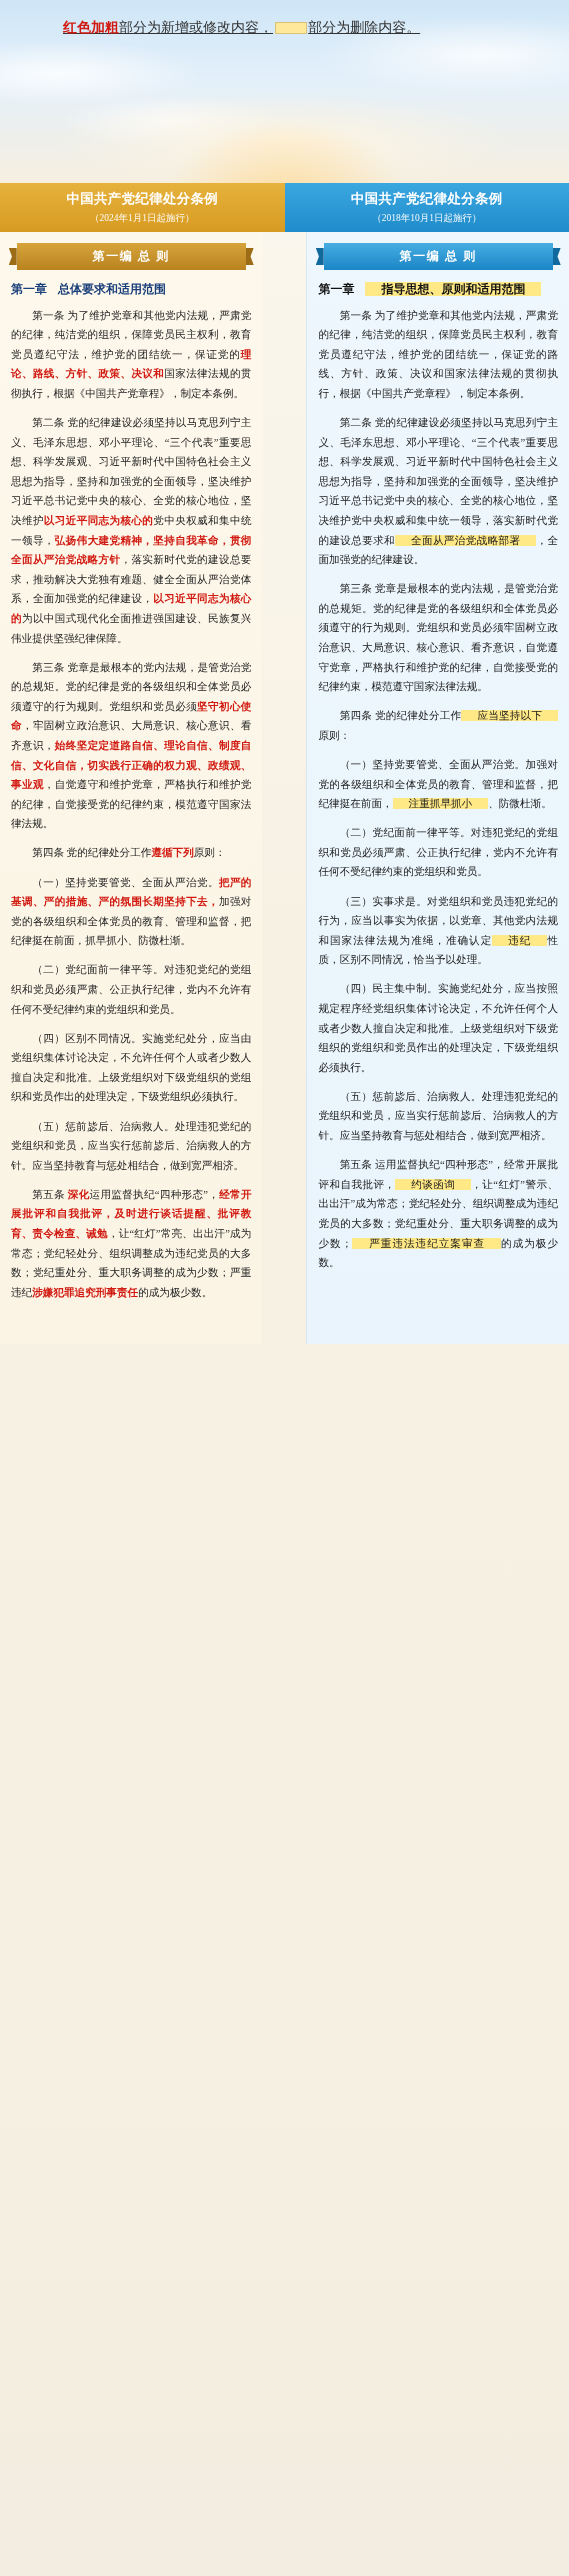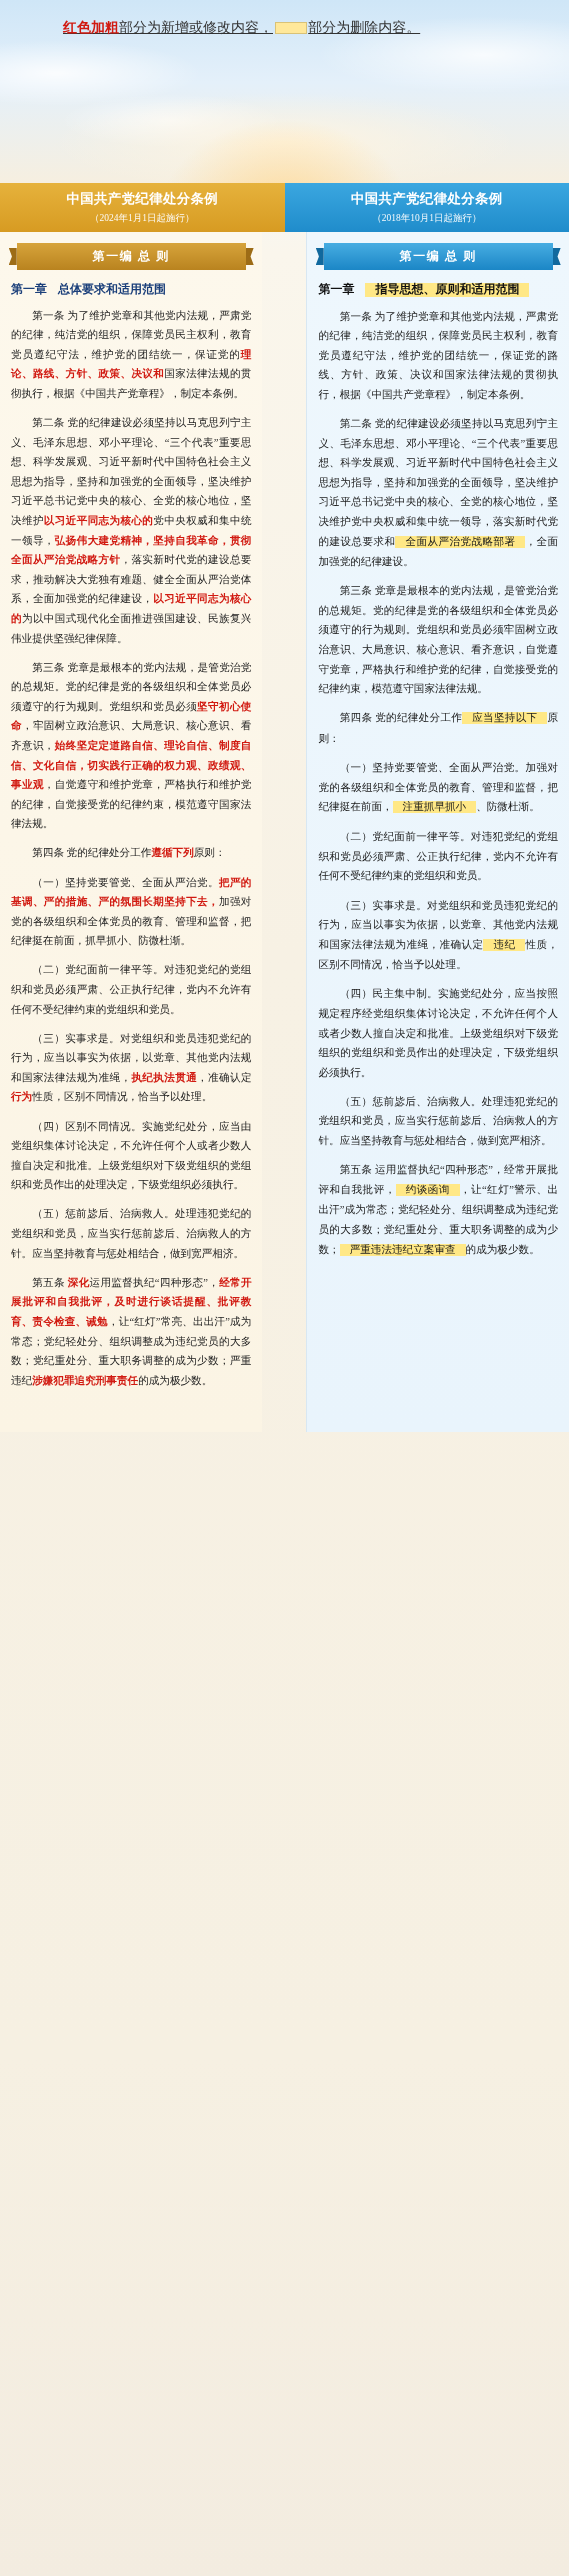--- a/index.html
+++ b/index.html
@@ -121,21 +121,21 @@
 
   p.art {
     font-size: 10.6px;
     line-height: 1.85;
     color: #222;
     margin: 0 0 9.5px 0;
     text-align: justify;
     text-indent: 2em;
   }
   .red { color:#d11a11; font-weight:bold; }
-  .hl { background:#ffe886; padding:0 10px;font-family:Liberation Mono, monospace; }
+  .hl { background:#ffe886; padding:0 16px; }
   .col.right p.art { color:#1a1a1a; }
 </style>
 </head>
 <body>
 
 <div class="page">
 
   <div class="header">
     <div class="clouds"></div>
     <div class="sun"></div>
@@ -162,21 +162,20 @@
       <div class="chapter left-ch">
         <span class="ch-no">第一章</span><span>总体要求和适用范围</span>
       </div>
       <div id="left-articles">
           <p class="art">第一条  为了维护党章和其他党内法规，严肃党的纪律，纯洁党的组织，保障党员民主权利，教育党员遵纪守法，维护党的团结统一，保证党的<span class="red">理论、路线、方针、政策、决议和</span>国家法律法规的贯彻执行，根据《中国共产党章程》，制定本条例。</p>
           <p class="art">第二条  党的纪律建设必须坚持以马克思列宁主义、毛泽东思想、邓小平理论、“三个代表”重要思想、科学发展观、习近平新时代中国特色社会主义思想为指导，坚持和加强党的全面领导，坚决维护习近平总书记党中央的核心、全党的核心地位，坚决维护<span class="red">以习近平同志为核心的</span>党中央权威和集中统一领导，<span class="red">弘扬伟大建党精神，坚持自我革命，贯彻全面从严治党战略方针</span>，落实新时代党的建设总要求，推动解决大党独有难题、健全全面从严治党体系，全面加强党的纪律建设，<span class="red">以习近平同志为核心的</span>为以中国式现代化全面推进强国建设、民族复兴伟业提供坚强纪律保障。</p>
           <p class="art">第三条  党章是最根本的党内法规，是管党治党的总规矩。党的纪律是党的各级组织和全体党员必须遵守的行为规则。党组织和党员必须<span class="red">坚守初心使命</span>，牢固树立政治意识、大局意识、核心意识、看齐意识，<span class="red">始终坚定定道路自信、理论自信、制度自信、文化自信，切实践行正确的权力观、政绩观、事业观</span>，自觉遵守和维护党章，严格执行和维护党的纪律，自觉接受党的纪律约束，模范遵守国家法律法规。</p>
           <p class="art">第四条  党的纪律处分工作<span class="red">遵循下列</span>原则：</p>
           <p class="art">（一）坚持党要管党、全面从严治党。<span class="red">把严的基调、严的措施、严的氛围长期坚持下去，</span>加强对党的各级组织和全体党员的教育、管理和监督，把纪律挺在前面，抓早抓小、防微杜渐。</p>
           <p class="art">（二）党纪面前一律平等。对违犯党纪的党组织和党员必须严肃、公正执行纪律，党内不允许有任何不受纪律约束的党组织和党员。</p>
-          <p class="art">（三）实事求是。对党组织和党员违犯党纪的行为，应当以事实为依据，以党章、其他党内法规和国家法律法规为准绳，<span class="red">执纪执法贯通</span>，准确认定<span class="red">行为</span>性质，区别不同情况，恰当予以处理。</p>
           <p class="art">（四）区别不同情况。实施党纪处分，应当由党组织集体讨论决定，不允许任何个人或者少数人擅自决定和批准。上级党组织对下级党组织的党组织和党员作出的处理决定，下级党组织必须执行。</p>
           <p class="art">（五）惩前毖后、治病救人。处理违犯党纪的党组织和党员，应当实行惩前毖后、治病救人的方针。应当坚持教育与惩处相结合，做到宽严相济。</p>
           <p class="art">第五条  <span class="red">深化</span>运用监督执纪“四种形态”，<span class="red">经常开展批评和自我批评，及时进行谈话提醒、批评教育、责令检查、诫勉</span>，让“红灯”常亮、出出汗”成为常态；党纪轻处分、组织调整成为违纪党员的大多数；党纪重处分、重大职务调整的成为少数；严重违纪<span class="red">涉嫌犯罪追究刑事责任</span>的成为极少数。</p>
         </div>
     </div>
 
     <div class="col right">
       <div class="part-banner blue">第一编  总  则</div>
       <div class="chapter">
         <span class="ch-no">第一章</span><span class="hl">指导思想、原则和适用范围</span>

